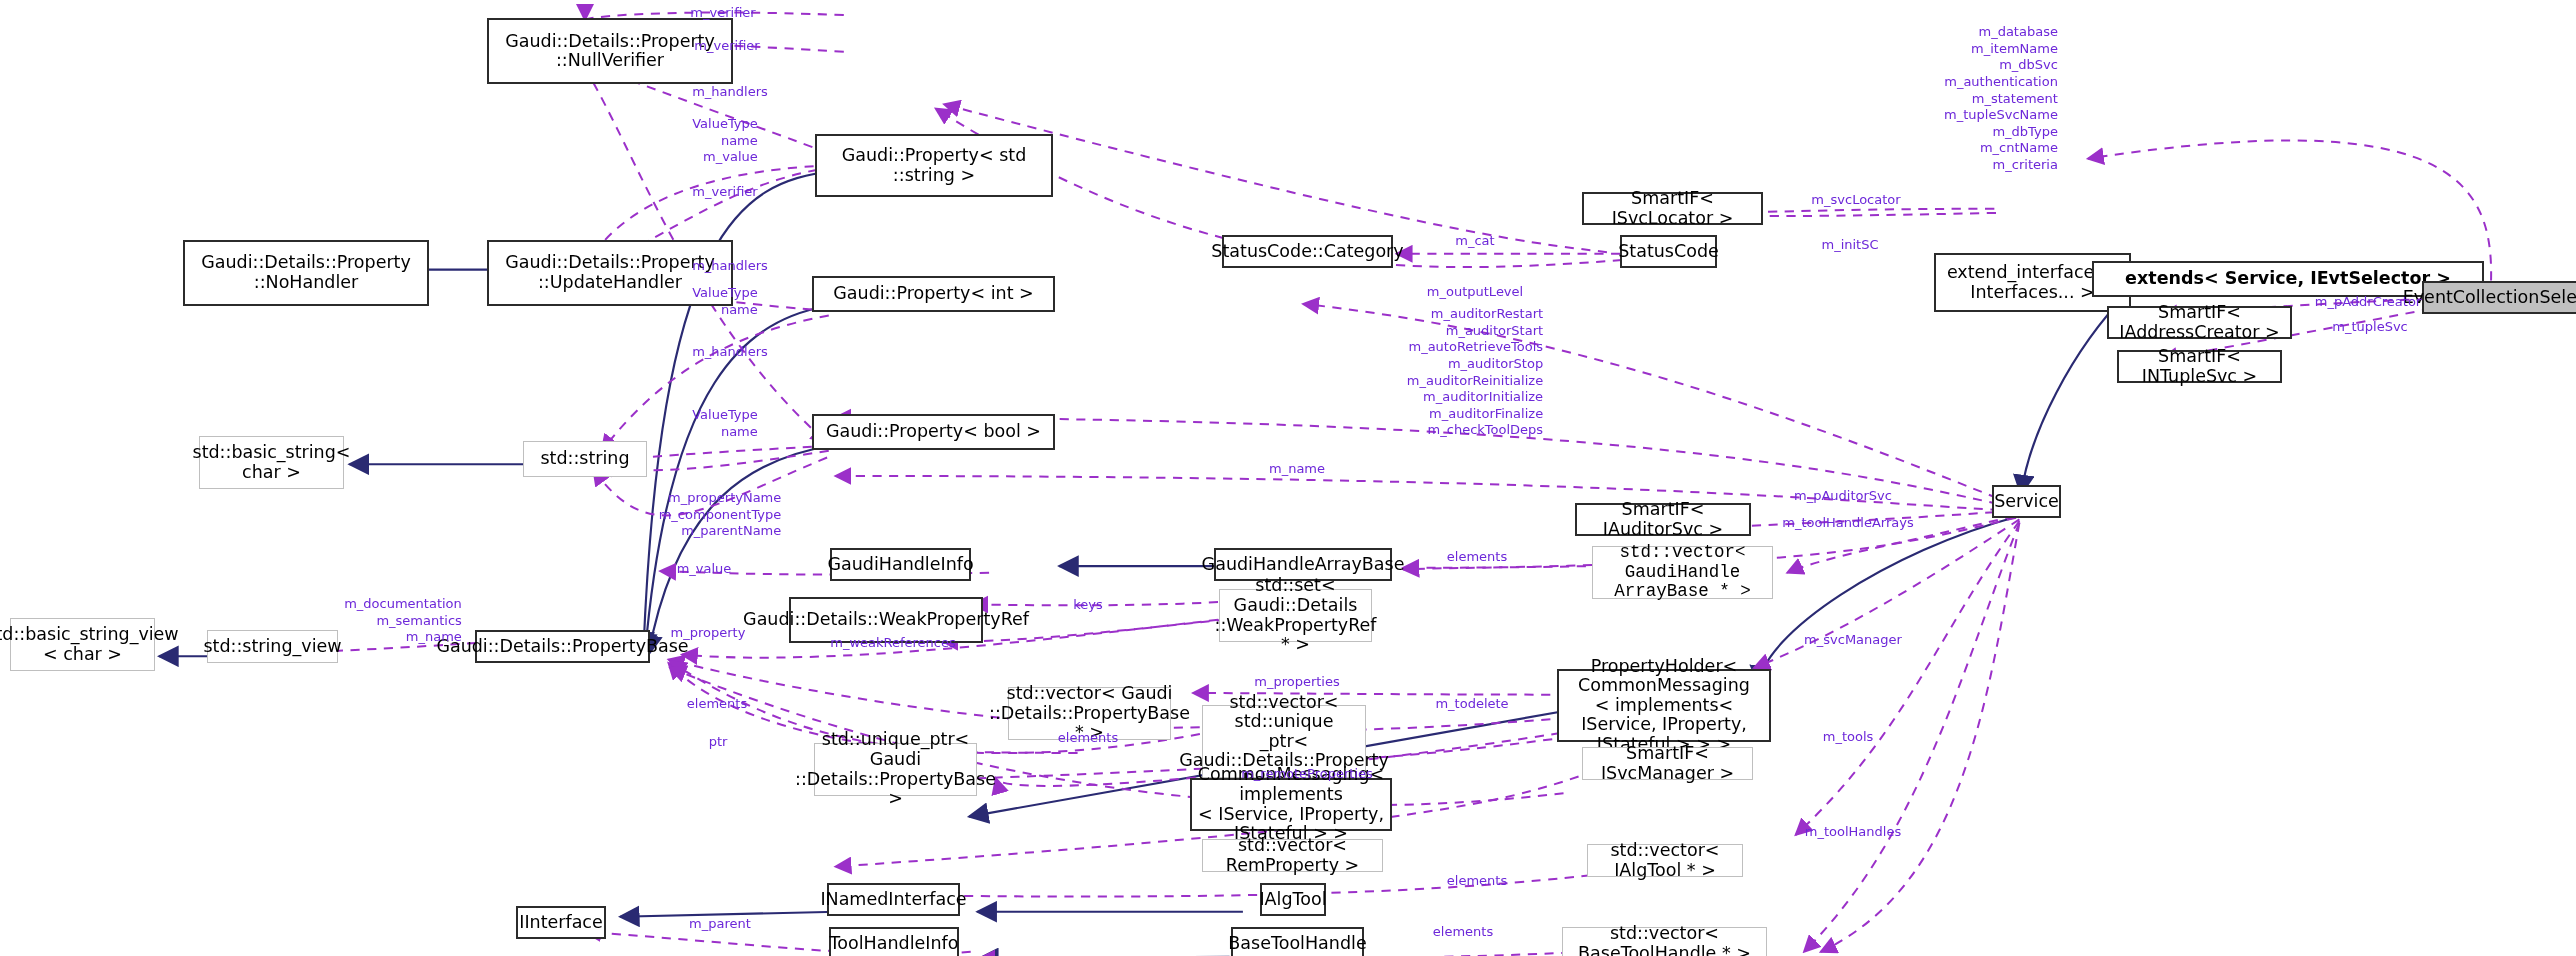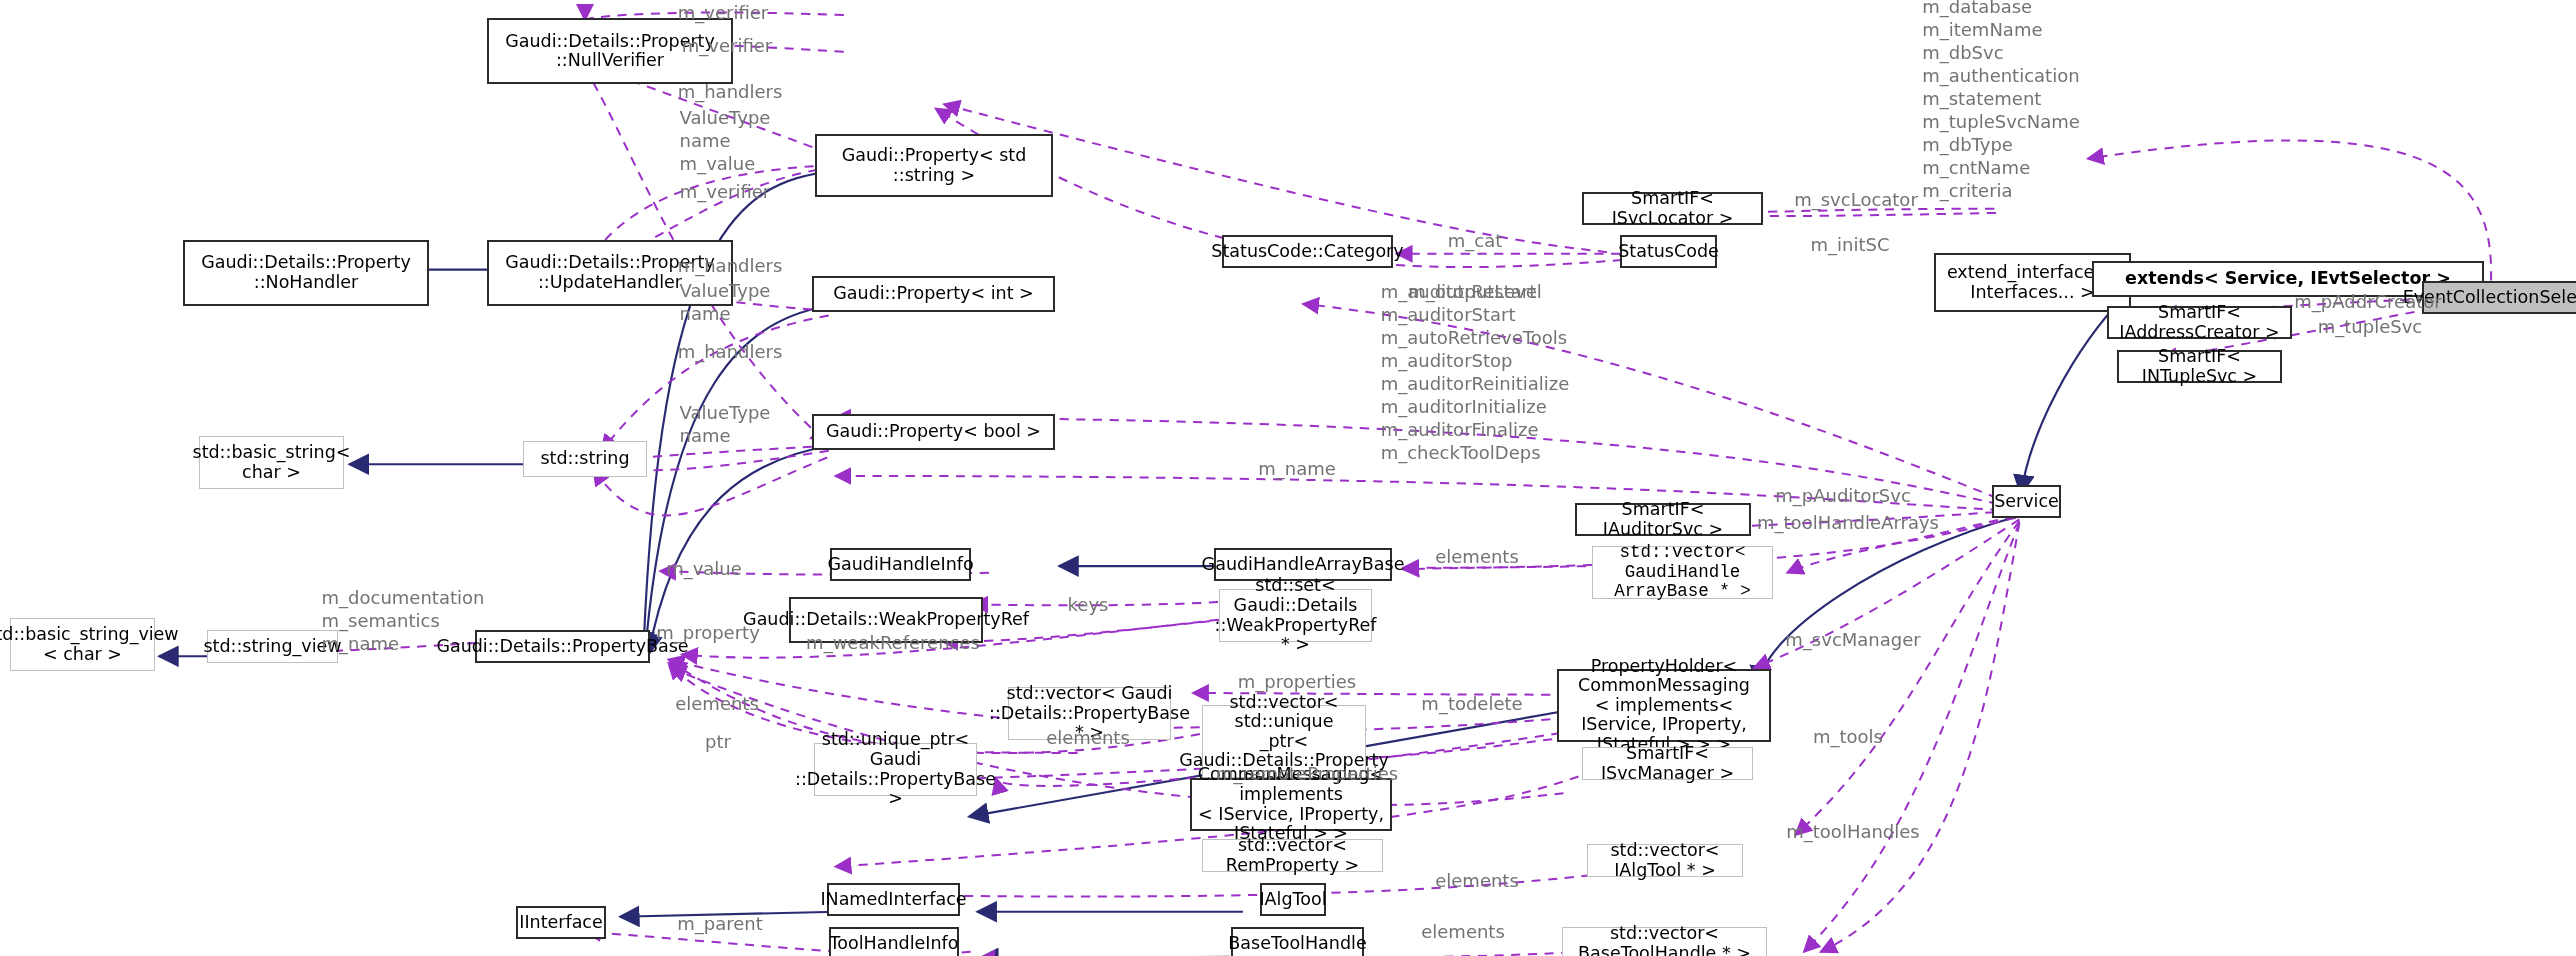--- a/index.html
+++ b/index.html
@@ -17,25 +17,25 @@
     font-size:17.5px;
     line-height:1.12;
     white-space:pre-line;
     padding:0.8px 3.3px;
   }
   .node.thin{border:1.3px solid #bfbfbf;}
   .node.bold{border:2.1px solid #2b2b2b;}
   .node.focus{border:2.1px solid #2b2b2b;background:#c0c0c0;}
   .elabel{
     position:absolute;
-    color:#737373;
-    font-size:18px;
+    color:#6d28d9;
+    font-size:13px;
     line-height:1.28;
     white-space:pre-line;
-    text-align:left;
+    text-align:right;
     transform:translate(-50%,-50%);
   }
 </style>
 </head>
 <body>
 
 <div id="canvas">
   <svg id="edges" viewBox="0 0 3084 1145" xmlns="http://www.w3.org/2000/svg">
     <defs>
       <marker id="pa" markerWidth="9" markerHeight="9" refX="8" refY="4.5" orient="auto">
@@ -207,20 +207,23 @@
 m_auditorStart
 m_autoRetrieveTools
 m_auditorStop
 m_auditorReinitialize
 m_auditorInitialize
 m_auditorFinalize
 m_checkToolDeps</div>
     <div class="elabel" style="left: 1297px; top: 469px;">m_name</div>
     <div class="elabel" style="left: 1843px; top: 496px;">m_pAuditorSvc</div>
     <div class="elabel" style="left: 1848px; top: 523px;">m_toolHandleArrays</div>
+    <div class="elabel" style="left: 720px; top: 515px;">m_propertyName
+m_componentType
+m_parentName</div>
     <div class="elabel" style="left: 1477px; top: 557px;">elements</div>
     <div class="elabel" style="left: 704px; top: 569px;">m_value</div>
     <div class="elabel" style="left: 1088px; top: 605px;">keys</div>
     <div class="elabel" style="left: 403px; top: 621px;">m_documentation
 m_semantics
 m_name</div>
     <div class="elabel" style="left: 708px; top: 633px;">m_property</div>
     <div class="elabel" style="left: 893px; top: 643px;">m_weakReferences</div>
     <div class="elabel" style="left: 1853px; top: 640px;">m_svcManager</div>
     <div class="elabel" style="left: 1297px; top: 682px;">m_properties</div>

